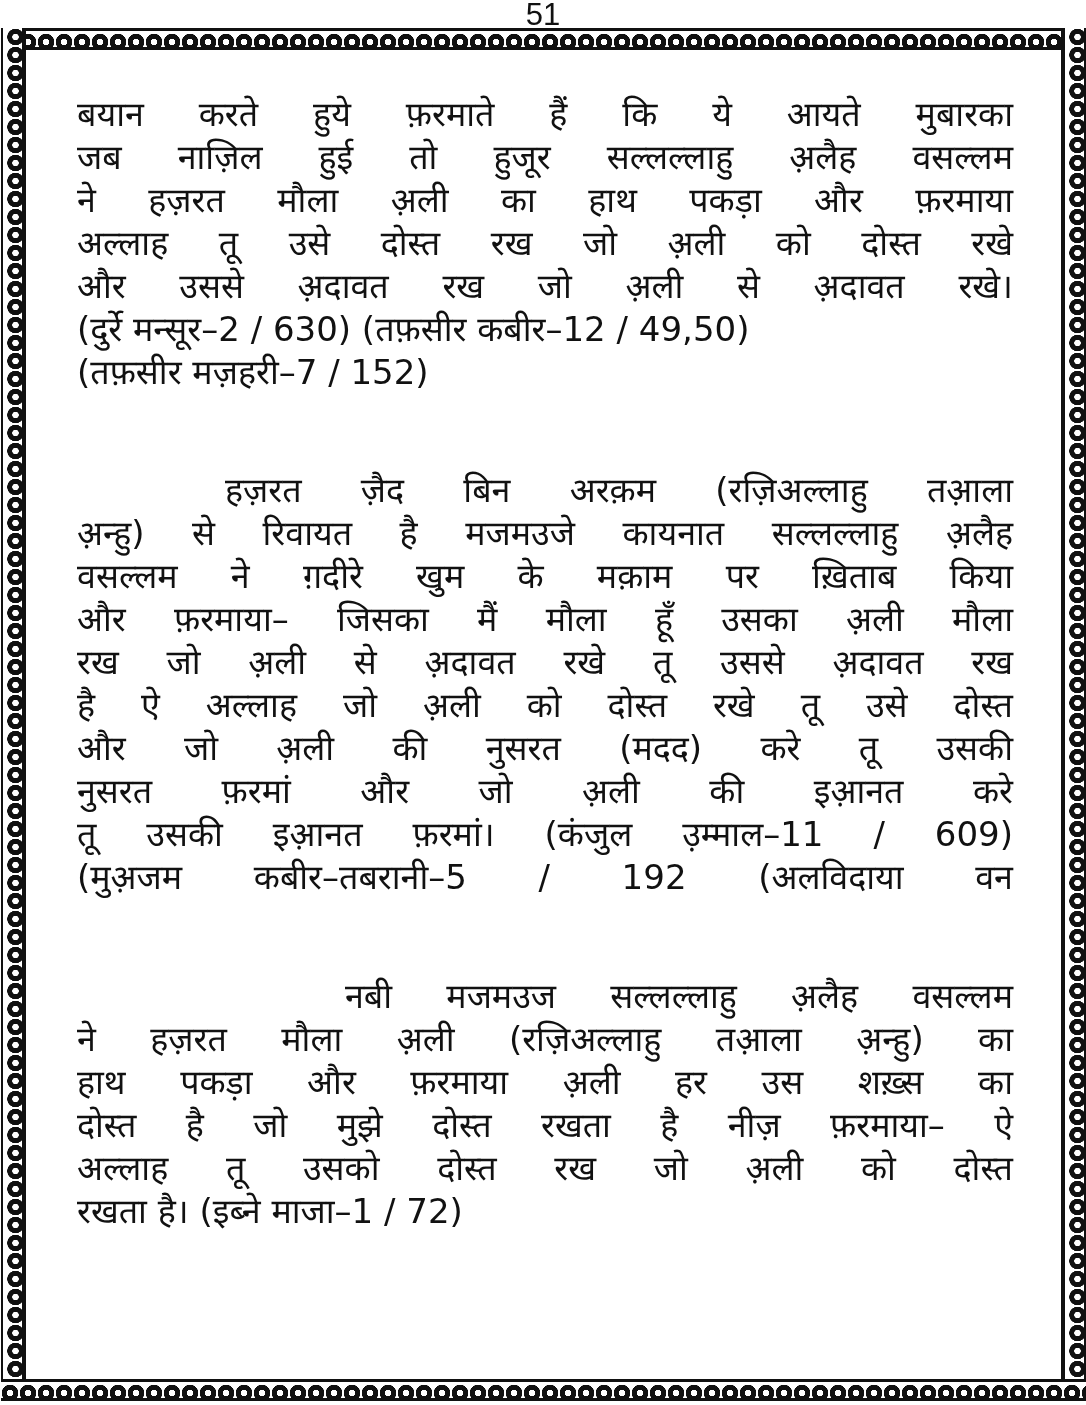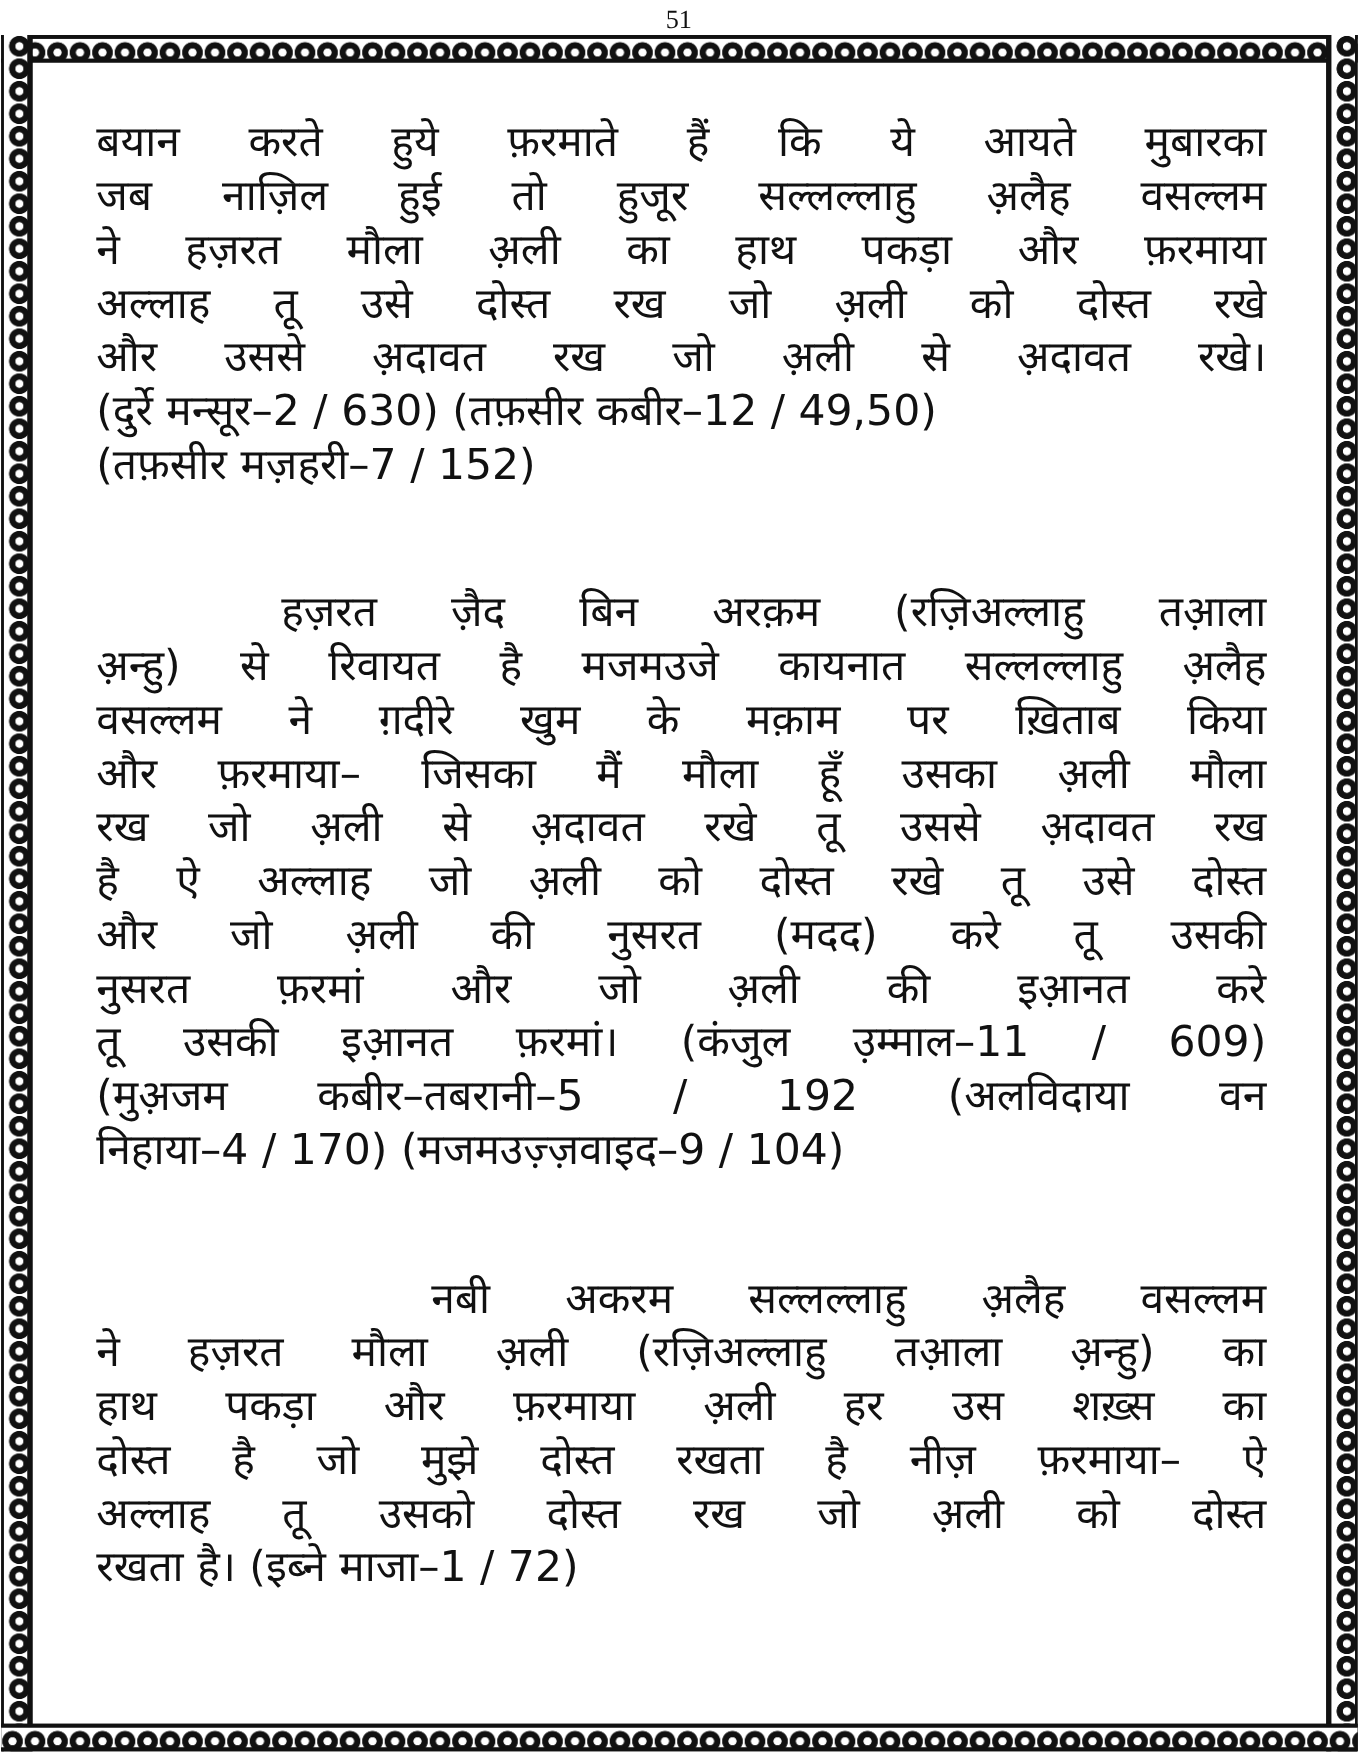--- a/index.html
+++ b/index.html
@@ -1,17 +1,17 @@
 <!DOCTYPE html>
 <html><head>
 <meta charset="utf-8">
 <style>
   html, body { margin: 0; padding: 0; background: #ffffff; }
   body { width: 1086px; height: 1405px; position: relative; overflow: hidden; font-family: "DejaVu Sans", sans-serif; color: #111; }
-  .page-number { position: absolute; left: 0; width: 1086px; top: 0; height: 28px; text-align: center; font-family: Liberation Serif, serif; font-size: 21px; line-height: 30px; color: #111; }
+  .page-number { position: absolute; left: 0; width: 1086px; top: 0; height: 28px; text-align: center; font-family: Liberation Sans, sans-serif; font-size: 31px; line-height: 30px; color: #111; }
   .frame { position: absolute; left: 1px; top: 28px; width: 1085px; height: 1373px; box-sizing: border-box; }
   .band { position: absolute; background-color: #111; }
   .band-top { left: 0; top: 0; width: 100%; height: 22px;
     background-image: radial-gradient(circle at 50% 50%, #fff 0 3px, transparent 3.5px), radial-gradient(circle at 50% 50%, #111 0 8px, #fff 8.5px);
     background-size: 18px 22px; border-top: 3px solid #111; border-bottom: 3px solid #111; box-sizing: border-box; }
   .band-bottom { left: 0; bottom: 0; width: 100%; height: 22px;
     background-image: radial-gradient(circle at 50% 50%, #fff 0 3px, transparent 3.5px), radial-gradient(circle at 50% 50%, #111 0 8px, #fff 8.5px);
     background-size: 18px 22px; border-top: 3px solid #111; border-bottom: 3px solid #111; box-sizing: border-box; }
   .band-left { left: 0; top: 0; width: 25px; height: 100%;
     background-image: radial-gradient(circle at 50% 50%, #fff 0 3px, transparent 3.5px), radial-gradient(circle at 50% 50%, #111 0 8px, #fff 8.5px);
@@ -57,26 +57,25 @@
     <span class="line indent">हज़रत ज़ैद बिन अरक़म (रज़िअल्लाहु तअ़ाला</span>
     <span class="line">अ़न्हु) से रिवायत है मजमउजे कायनात सल्लल्लाहु अ़लैह</span>
     <span class="line">वसल्लम ने ग़दीरे खुम के मक़ाम पर ख़िताब किया</span>
     <span class="line">और फ़रमाया– जिसका मैं मौला हूँ उसका अ़ली मौला</span>
     <span class="line">रख जो अ़ली से अ़दावत रखे तू उससे अ़दावत रख</span>
     <span class="line">है ऐ अल्लाह जो अ़ली को दोस्त रखे तू उसे दोस्त</span>
     <span class="line">और जो अ़ली की नुसरत (मदद) करे तू उसकी</span>
     <span class="line">नुसरत फ़रमां और जो अ़ली की इअ़ानत करे</span>
     <span class="line">तू उसकी इअ़ानत फ़रमां। (कंजुल उ़म्माल–11 / 609)</span>
     <span class="line">(मुअ़जम कबीर–तबरानी–5 / 192 (अलविदाया वन</span>
-    <span class="line last">निहाया–4 / 170) (मजमउज़्ज़वाइद–9 / 104)</span>
   </div>
 
   <div class="gap2"></div>
 
   <div class="para">
-    <span class="line indent2">नबी अकरम सल्लल्लाहु अ़लैह वसल्लम</span>
+    <span class="line indent2">नबी मजमउज सल्लल्लाहु अ़लैह वसल्लम</span>
     <span class="line">ने हज़रत मौला अ़ली (रज़िअल्लाहु तअ़ाला अ़न्हु) का</span>
     <span class="line">हाथ पकड़ा और फ़रमाया अ़ली हर उस शख़्स का</span>
     <span class="line">दोस्त है जो मुझे दोस्त रखता है नीज़ फ़रमाया– ऐ</span>
     <span class="line">अल्लाह तू उसको दोस्त रख जो अ़ली को दोस्त</span>
     <span class="line last">रखता है। (इब्ने माजा–1 / 72)</span>
   </div>
 </div>
 
 </body></html>

